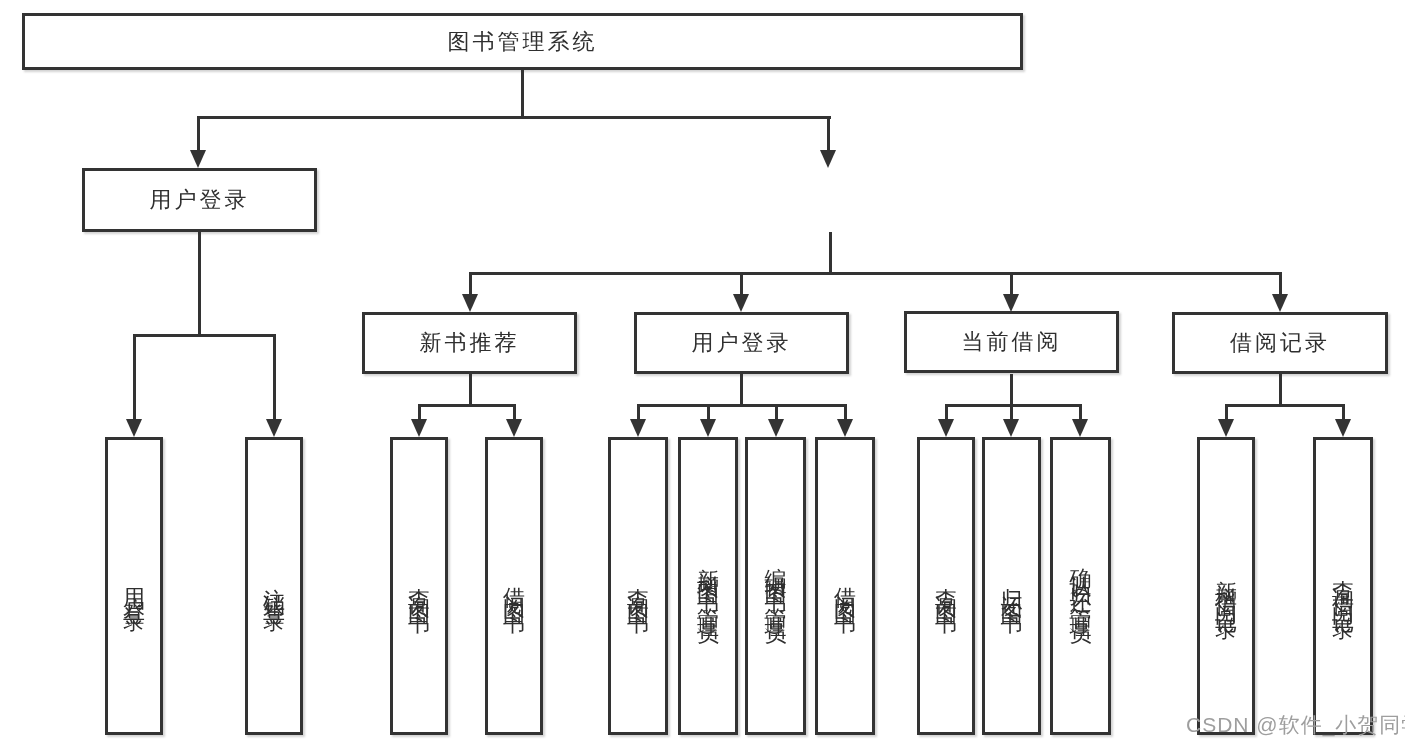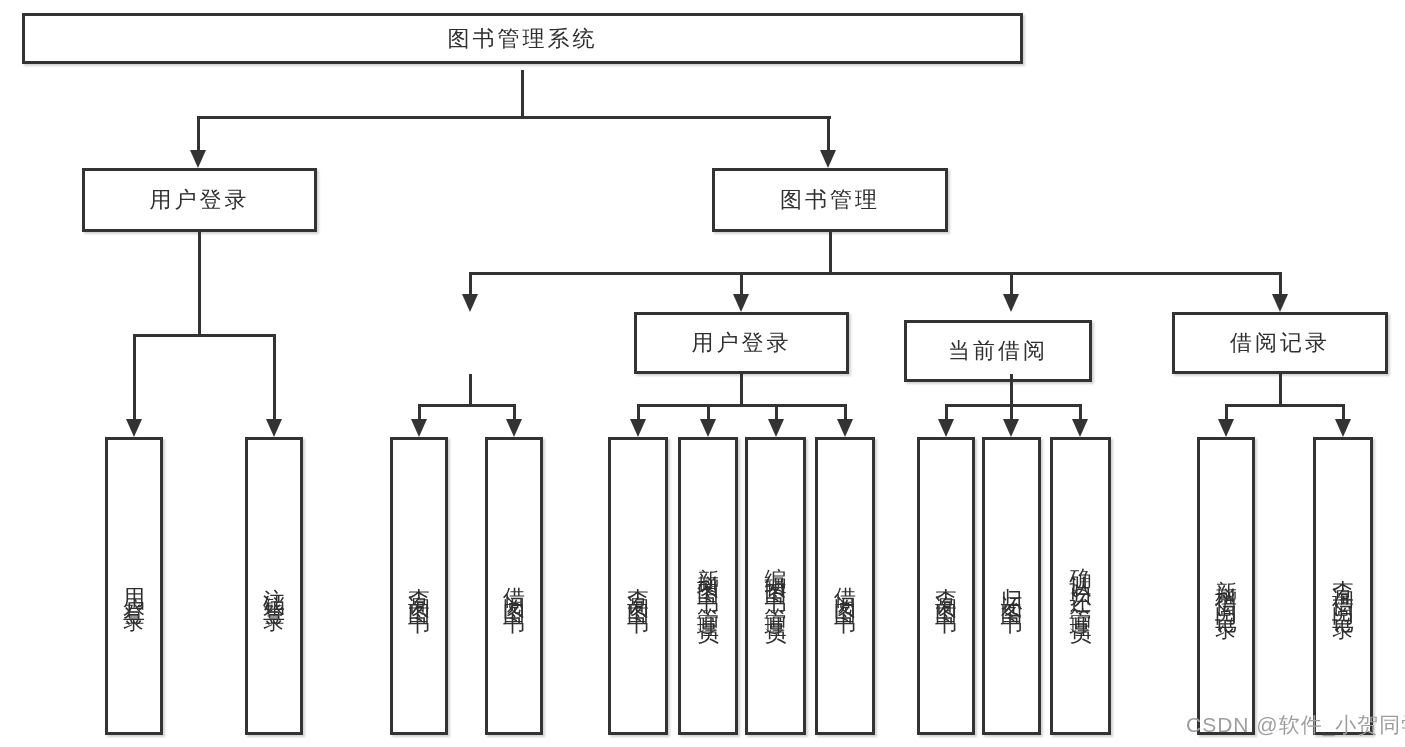--- a/index.html
+++ b/index.html
@@ -59,35 +59,35 @@
     color:#9e9e9e;
     letter-spacing:1px;
     white-space:nowrap;
   }
 </style>
 </head>
 <body>
 
 <div class="canvas">
 
-  <div class="box" style="left:22px;top:13px;width:1001px;height:51px">
+  <div class="box" style="left:22px;top:13px;width:1001px;height:57px">
     <span>图书管理系统</span>
   </div>
 
   <div class="box" style="left:82px;top:168px;width:235px;height:64px">
     <span>用户登录</span>
   </div>
-  <div class="box" style="left:712px;top:168px;width:236px;height:64px">
-    <span>图书管理</span>
+
+  <div class="box" style="left:362px;top:312px;width:215px;height:62px">
+    <span>新书推荐</span>
   </div>
-
   <div class="box" style="left:634px;top:312px;width:215px;height:62px">
     <span>用户登录</span>
   </div>
-  <div class="box" style="left:904px;top:320px;width:188px;height:62px">
+  <div class="box" style="left:904px;top:311px;width:215px;height:62px">
     <span>当前借阅</span>
   </div>
   <div class="box" style="left:1172px;top:312px;width:216px;height:62px">
     <span>借阅记录</span>
   </div>
 
   <div class="box leaf" style="left:105px;top:437px;width:58px;height:298px">
     <span>用户登录</span>
   </div>
   <div class="box leaf" style="left:245px;top:437px;width:58px;height:298px">

